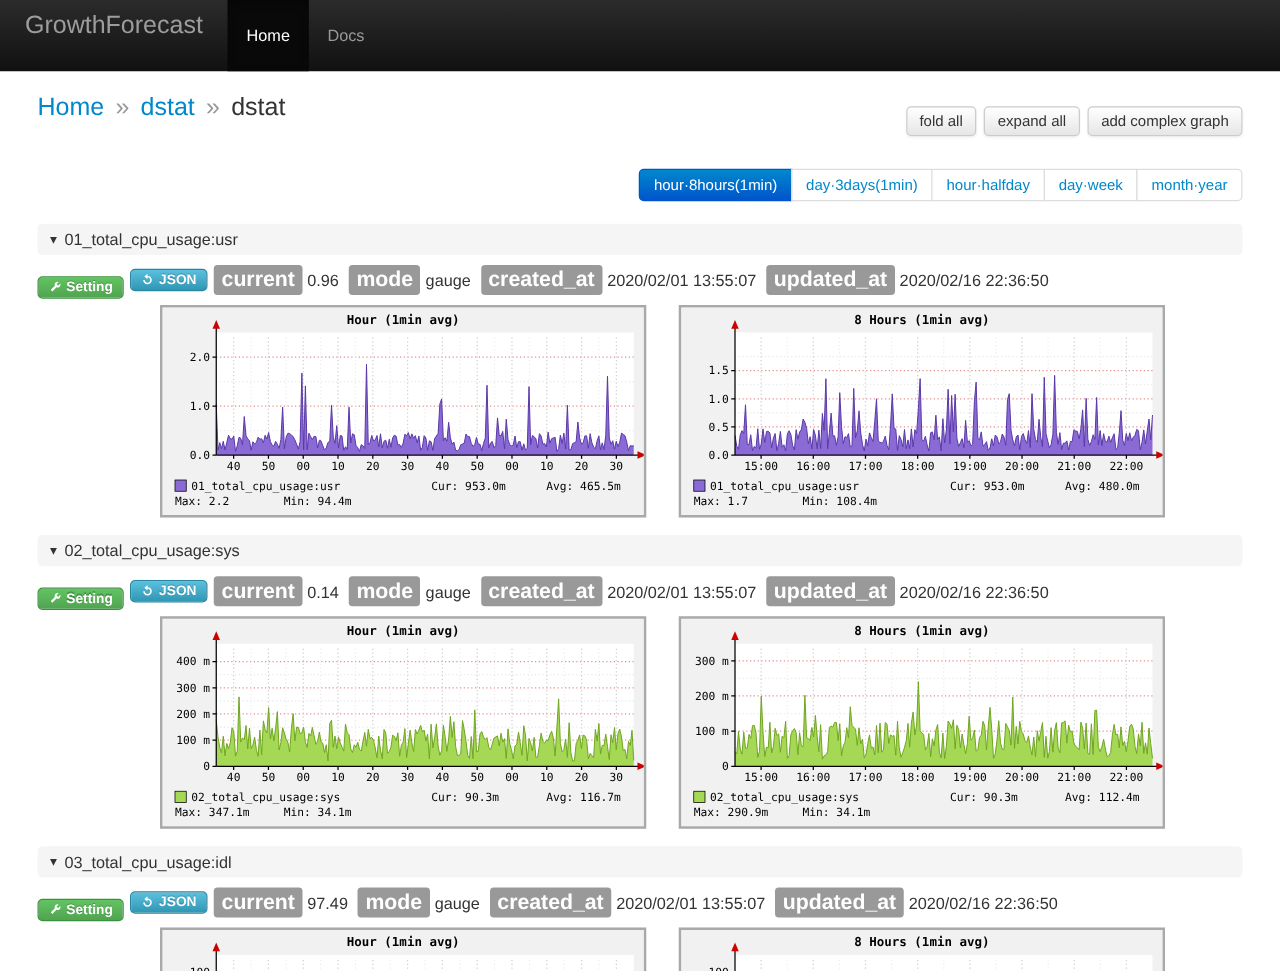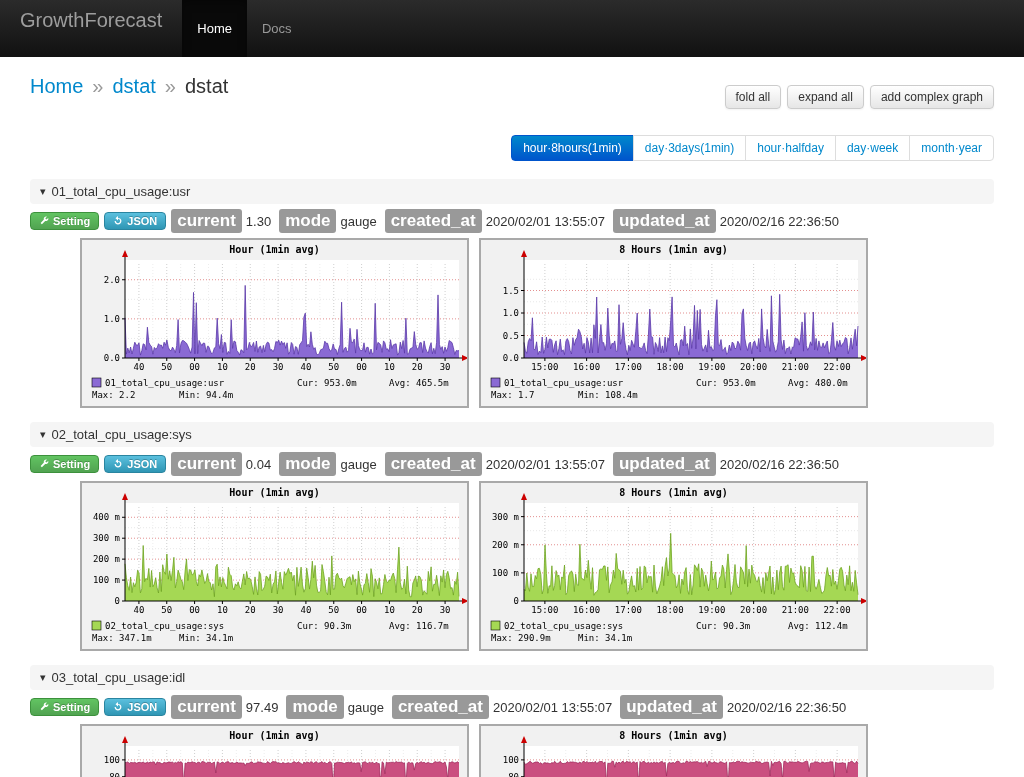--- a/index.html
+++ b/index.html
@@ -35,27 +35,27 @@
 
   
   .graph-section { margin-bottom:14px; }
   .section-header { background:#f5f5f5; border-radius:4px; padding:5px 10px; font-size:13px; color:#333;
                     display:flex; align-items:center; gap:6px; cursor:pointer; }
   .caret { font-size:11px; color:#333; }
   .badge-row { display:flex; align-items:center; margin:5px 0 5px 0; flex-wrap:nowrap; }
   .btn-mini { color:#fff; font-size:11px; font-weight:bold; padding:2px 8px; border-radius:4px;
               display:inline-flex; align-items:center; gap:4px; cursor:pointer; margin-right:5px;
               text-shadow:0 -1px 0 rgba(0,0,0,.25); }
-  .btn-setting { background:linear-gradient(#62c462,#51a351); border:1px solid #3c913c; }
+  .btn-setting { background:linear-gradient(#62c462,#51a351); border:1px solid #3c913c;margin-top:12px; }
   .btn-json { background:linear-gradient(#5bc0de,#2f96b4); border:1px solid #2a85a0; }
   .lbl { background:#999; color:#fff; font-size:17px; font-weight:bold; padding:2px 6px; border-radius:3px;
          margin-right:4px; white-space:nowrap; }
   .val { font-size:13px; color:#333; margin-right:8px; white-space:nowrap; }
 
-  .graphs-row { display:flex; gap:10px; margin-left:50px;align-items:center; }
+  .graphs-row { display:flex; gap:26px; margin-left:98px;align-items:center; }
   .graph-box { width:389px; height:170px; border:2px solid #a9a9a9; background:#f1f1f1; cursor:pointer; }
   .graph-box svg { display:block; }
 </style>
 </head>
 <body>
 
 <div class="navbar">
   <span class="brand">GrowthForecast</span>
   <span class="nav-item active">Home</span>
   <span class="nav-item">Docs</span>
@@ -94,21 +94,21 @@
           </svg>
         <span>Setting</span>
       </a>
       <a class="btn-mini btn-json">
         <svg width="10" height="10" viewBox="0 0 16 16">
             <path fill="#fff" d="M8 3V0L4 3.5 8 7V4.5c1.9 0 3.5 1.6 3.5 3.5S9.9 11.5 8 11.5 4.5 9.9 4.5 8H2.5c0 3 2.5 5.5 5.5 5.5S13.5 11 13.5 8 11 3 8 3z"></path>
           </svg>
         <span>JSON</span>
       </a>
       <span class="lbl">current</span>
-      <span class="val">1.30</span>
+      <span class="val">0.96</span>
       <span class="lbl">mode</span>
       <span class="val">gauge</span>
       <span class="lbl">created_at</span>
       <span class="val">2020/02/01 13:55:07</span>
       <span class="lbl">updated_at</span>
       <span class="val">2020/02/16 22:36:50</span>
     </div>
     <div class="graphs-row">
       <div class="graph-box">
           <svg width="385" height="166" viewBox="0 0 385 166">
@@ -266,21 +266,21 @@
           </svg>
         <span>Setting</span>
       </a>
       <a class="btn-mini btn-json">
         <svg width="10" height="10" viewBox="0 0 16 16">
             <path fill="#fff" d="M8 3V0L4 3.5 8 7V4.5c1.9 0 3.5 1.6 3.5 3.5S9.9 11.5 8 11.5 4.5 9.9 4.5 8H2.5c0 3 2.5 5.5 5.5 5.5S13.5 11 13.5 8 11 3 8 3z"></path>
           </svg>
         <span>JSON</span>
       </a>
       <span class="lbl">current</span>
-      <span class="val">0.04</span>
+      <span class="val">0.14</span>
       <span class="lbl">mode</span>
       <span class="val">gauge</span>
       <span class="lbl">created_at</span>
       <span class="val">2020/02/01 13:55:07</span>
       <span class="lbl">updated_at</span>
       <span class="val">2020/02/16 22:36:50</span>
     </div>
     <div class="graphs-row">
       <div class="graph-box">
           <svg width="385" height="166" viewBox="0 0 385 166">

